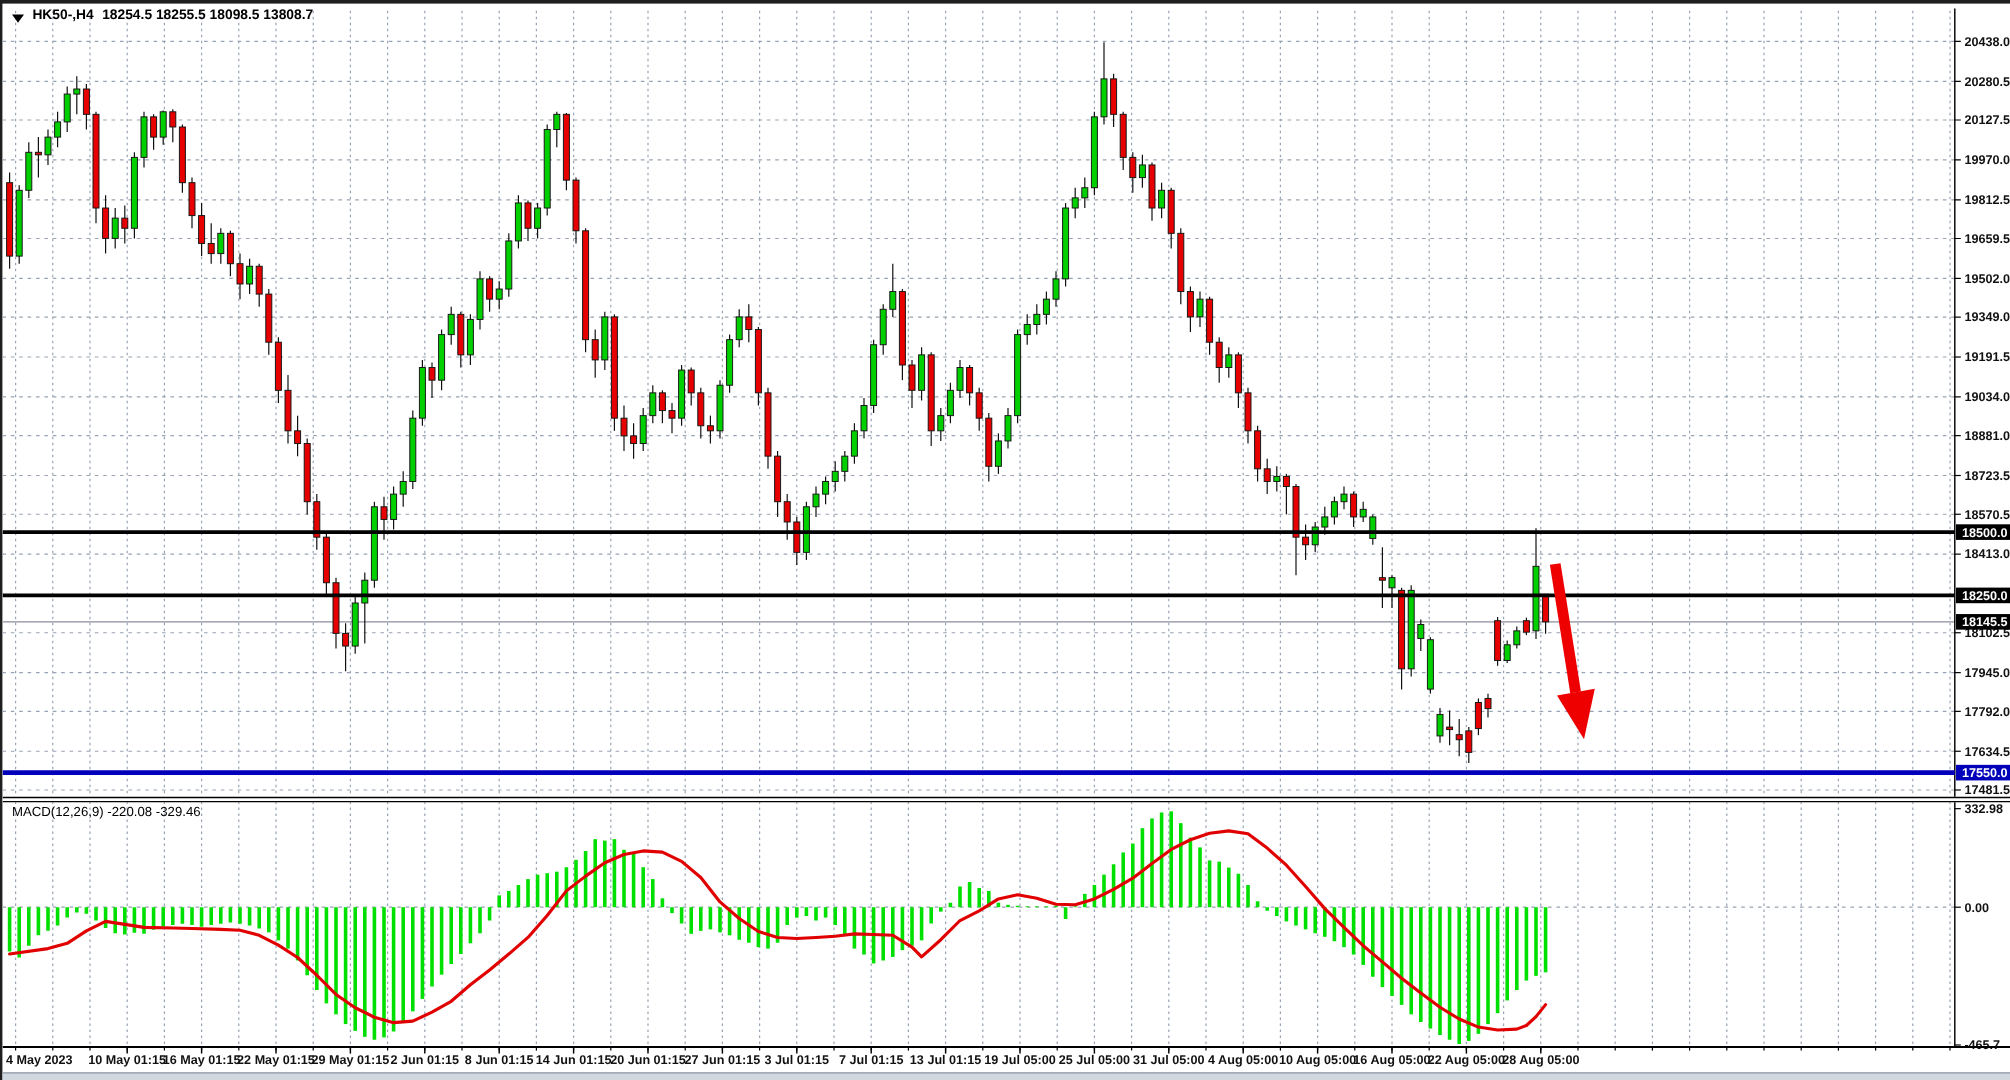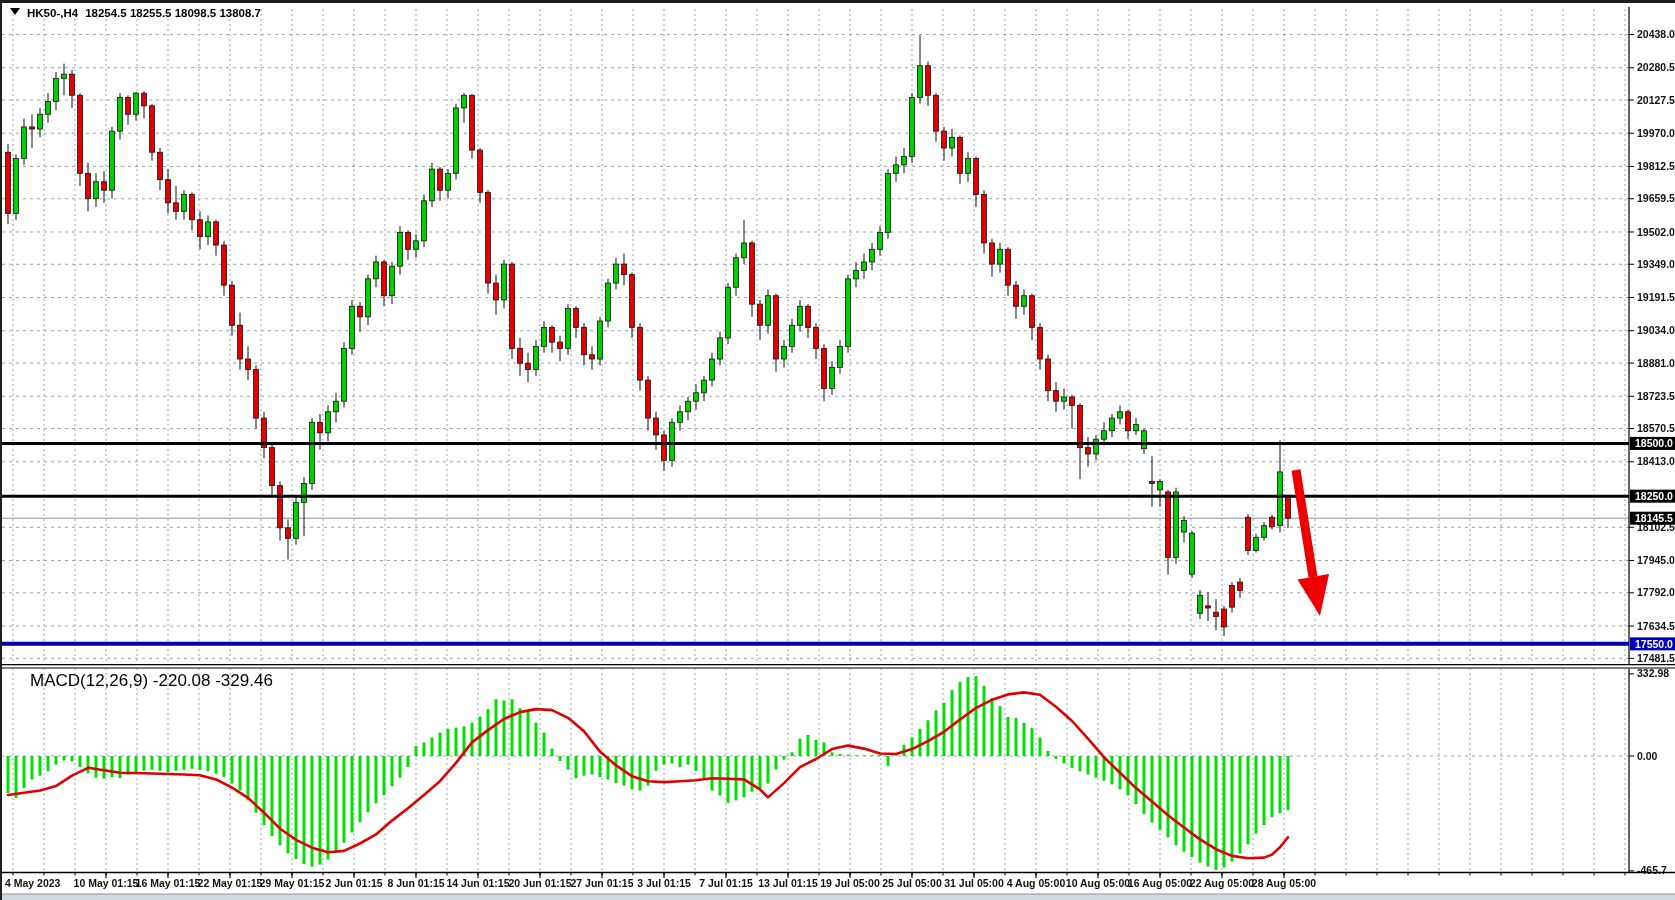--- a/index.html
+++ b/index.html
@@ -4,31 +4,31 @@
 <style>
   html,body{margin:0;padding:0;background:#e8e8e8;}
   *{box-sizing:border-box;}
   #win{
     position:relative;width:1675px;height:900px;background:#ffffff;
     border-top:3px solid #1f1f1f;border-left:2px solid #1f1f1f;
     font-family:"Liberation Sans", sans-serif;overflow:hidden;
   }
   #chart-title{
     position:absolute;left:8px;top:4px;z-index:30;
-    display:flex;align-items:flex-start;gap:7px;
+    display:flex;align-items:flex-end;gap:7px;
     font-size:11.5px;font-weight:700;color:#000;white-space:nowrap;
   }
   .tri-down{
     width:0;height:0;display:inline-block;
     border-left:5px solid transparent;border-right:5px solid transparent;
     border-top:7px solid #000;margin-top:1px;
   }
   #macd-label{
     position:absolute;left:8px;top:668px;z-index:30;
-    font-size:17px;font-weight:400;color:#000;white-space:nowrap;margin-left:20px;
+    font-size:11px;font-weight:400;color:#000;white-space:nowrap;
   }
   svg{position:absolute;left:0;top:0;}
   text{font-family:"Liberation Sans", sans-serif;}
 </style>
 </head>
 <body>
 
 <div id="win">
   <div id="chart-title">
     <span class="tri-down"></span>

